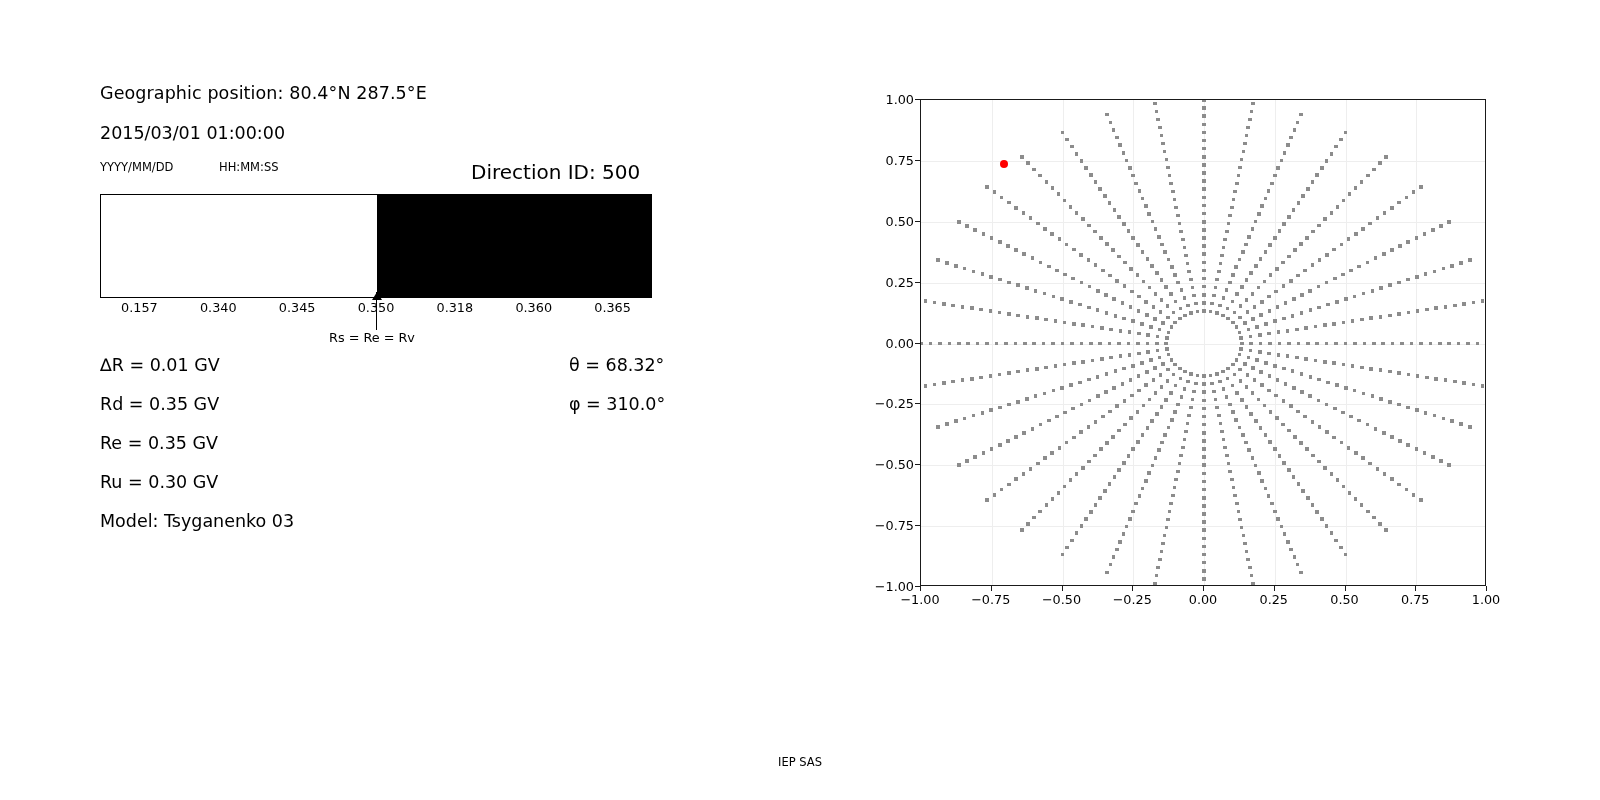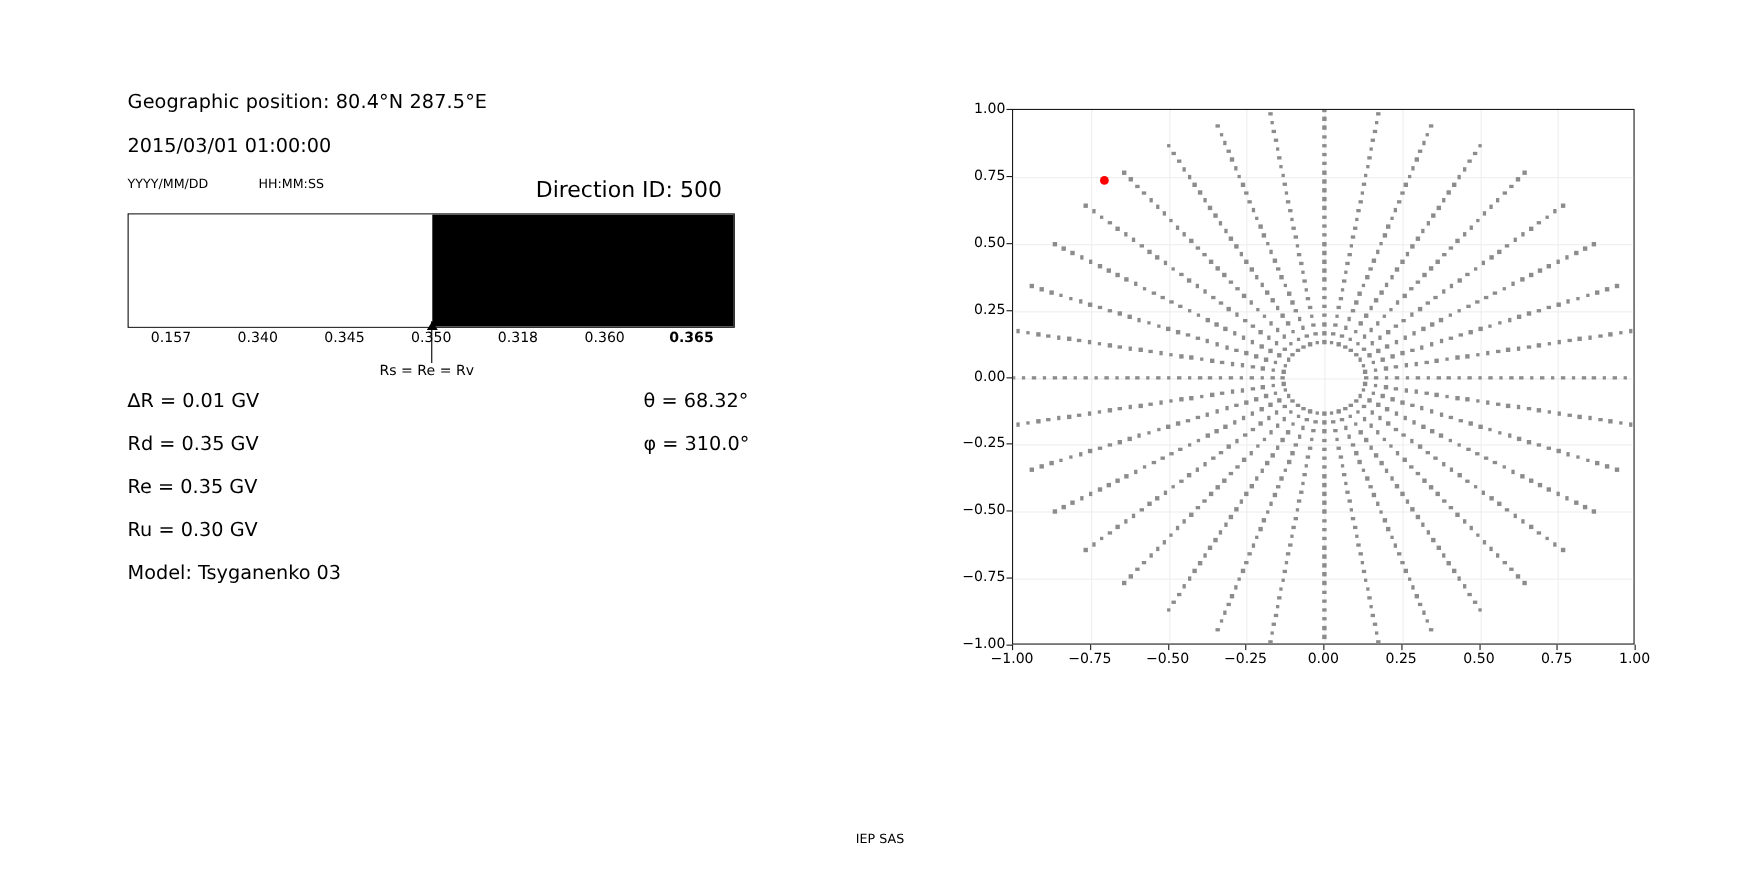--- a/index.html
+++ b/index.html
@@ -3,21 +3,21 @@
 <meta charset="utf-8">
 <style>
   html,body{margin:0;padding:0;}
   body{
     width:1600px;height:800px;background:#ffffff;
     font-family:"DejaVu Sans","Liberation Sans",sans-serif;
     color:#000000;overflow:hidden;position:relative;
   }
 
   
-  #left-panel{position:absolute;left:16px;top:0;width:800px;height:660px;}
+  #left-panel{position:absolute;left:0;top:0;width:800px;height:660px;}
 
   .geo-pos{position:absolute;left:100px;top:83px;font-size:17.5px;letter-spacing:0.1px;white-space:nowrap;}
   .datetime{position:absolute;left:100px;top:123px;font-size:17.5px;white-space:nowrap;}
   .fmt-date{position:absolute;left:100px;top:160px;font-size:11.5px;white-space:nowrap;}
   .fmt-time{position:absolute;left:219px;top:160px;font-size:11.5px;white-space:nowrap;}
   .dir-id{position:absolute;left:471px;top:160px;font-size:20px;white-space:nowrap;}
 
   
   #penumbra-bar{position:absolute;left:100px;top:194px;width:552px;height:104px;
                 border:1.1px solid #000;box-sizing:border-box;background:#ffffff;overflow:hidden;}
@@ -73,21 +73,21 @@
       <div style="position: absolute; top: 0px; bottom: 0px; left: 0px; width: 276px; background: rgb(255, 255, 255);"></div>
       <div style="position: absolute; top: 0px; bottom: 0px; left: 276px; width: 276px; background: rgb(0, 0, 0);"></div>
     </div>
   <div id="penumbra-axis">
       <div class="ptick-label" style="left: 39.4286px;">0.157</div>
       <div class="ptick-label" style="left: 118.286px;">0.340</div>
       <div class="ptick-label" style="left: 197.143px;">0.345</div>
       <div class="ptick-label" style="left: 276px;">0.350</div>
       <div class="ptick-label" style="left: 354.857px;">0.318</div>
       <div class="ptick-label" style="left: 433.714px;">0.360</div>
-      <div class="ptick-label" style="left: 512.571px; font-weight: bold;">0.365</div>
+      <div class="ptick-label" style="left: 512.571px;">0.365</div>
     </div>
   <div id="rs-arrow" style="left: 376px;"></div>
   <div class="rs-label" style="left: 329px;">Rs = Re = Rv</div>
 
   <div class="kv kv-l" style="top:355px;">∆R = 0.01 GV</div>
   <div class="kv kv-l" style="top:394px;">Rd = 0.35 GV</div>
   <div class="kv kv-l" style="top:433px;">Re = 0.35 GV</div>
   <div class="kv kv-l" style="top:472px;">Ru = 0.30 GV</div>
   <div class="kv kv-l" style="top:511px;">Model: Tsyganenko 03</div>
 

